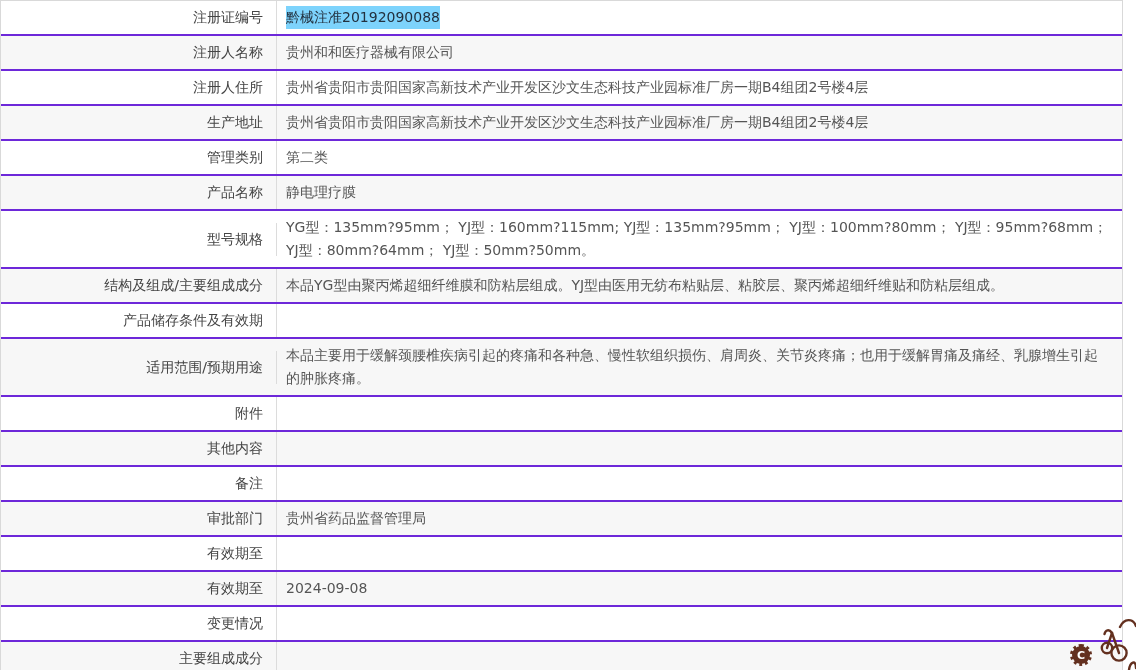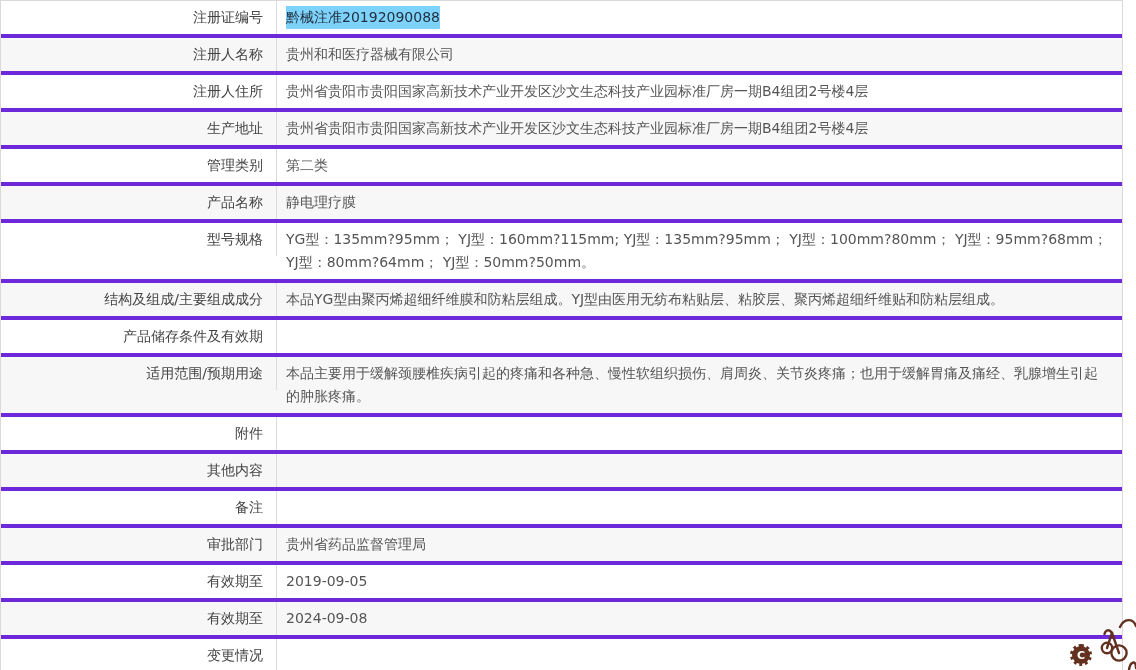--- a/index.html
+++ b/index.html
@@ -8,22 +8,22 @@
     background:#ffffff;
     font-family:"DejaVu Sans","Liberation Sans",sans-serif;
     font-size:14px;color:#555;
   }
   .info-table{
     position:absolute;top:0;left:0;width:1123px;
     border:1px solid #d9d9d9;border-bottom:none;
     box-sizing:border-box;background:#fff;
   }
   .row{
-    display:flex;align-items:flex-start;
-    border-bottom:4px solid #6d28d9;
+    display:flex;align-items:center;
+    border-bottom:2px solid #6d28d9;
     min-height:33px;background:#ffffff;
   }
   .row:nth-child(even){background:#f7f7f7;}
   .cell{display:flex;align-items:center;box-sizing:border-box;line-height:23px;}
   .cell.label{
     width:276px;flex:0 0 276px;justify-content:flex-end;text-align:right;
     padding:5px 13px 5px 6px;color:#444;
     border-right:1px solid #dcdcdc;
   }
   .cell.value{
@@ -140,23 +140,20 @@
 
   <div class="row">
     <div class="cell label">审批部门</div>
     <div class="cell value">
       <span class="value-text">贵州省药品监督管理局</span>
     </div>
   </div>
 
   <div class="row">
     <div class="cell label">有效期至</div>
-    <div class="cell value">
-      <span class="value-text">2019-09-05</span>
-    </div>
   </div>
 
   <div class="row">
     <div class="cell label">有效期至</div>
     <div class="cell value">
       <span class="value-text">2024-09-08</span>
     </div>
   </div>
 
   <div class="row">

